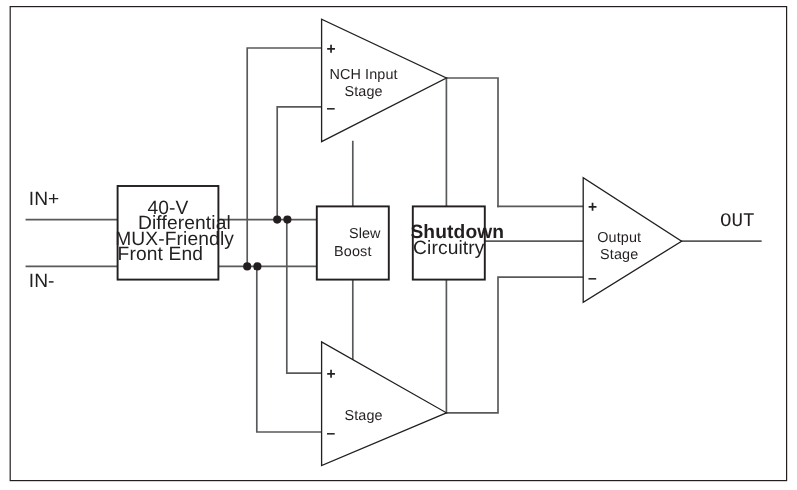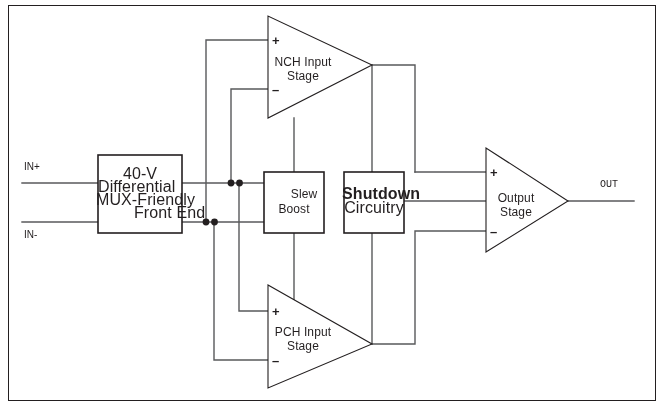--- a/index.html
+++ b/index.html
@@ -33,21 +33,21 @@
     position:absolute;
     color:#231f20;
     font-size:13px;
     font-weight:bold;
     line-height:13px;
   }
   .sign.minus{font-weight:bold;}
   .port{
     position:absolute;
     color:#231f20;
-    font-size:10px;
+    font-size:16px;
     line-height:13px;
     white-space:pre;
   }
 </style>
 </head>
 <body>
 
 <div id="stage">
 
   <div id="frame"></div>
@@ -106,36 +106,35 @@
       <circle cx="206" cy="222" r="3.4"></circle>
       <circle cx="214.5" cy="222" r="3.4"></circle>
     </g>
   </svg>
 
   <div class="port" style="left:24px;top:160px;">IN+</div>
   <div class="port" style="left:24px;top:228px;">IN-</div>
   <div class="port" style="left:600px;top:178px;font-family:Liberation Mono, monospace;">OUT</div>
 
   <div class="lbl blk" style="left:98px;top:168px;width:84px;">40-V</div>
-  <div class="lbl blk" style="left:98px;top:181px;width:64px;">Differential</div>
+  <div class="lbl blk" style="left:115px;top:181px;width:64px;">Differential</div>
   <div class="lbl blk" style="left:96px;top:194px;width:88px;">MUX-Friendly</div>
-  <div class="lbl blk" style="left:98px;top:207px;width:64px;padding-left:36px;">Front End</div>
+  <div class="lbl blk" style="left:98px;top:207px;width:64px;">Front End</div>
 
   <div class="lbl" style="left:264px;top:188px;width:80px;">Slew</div>
   <div class="lbl" style="left:264px;top:203px;width:60px;">Boost</div>
 
   <div class="lbl blk" style="left:342px;top:188px;width:64px;font-weight:bold;">Shutdown</div>
   <div class="lbl blk" style="left:342px;top:202px;width:64px;">Circuitry</div>
 
   <div class="lbl" style="left:258px;top:56px;width:90px;">NCH Input</div>
   <div class="lbl" style="left:258px;top:70px;width:90px;">Stage</div>
   <div class="sign" style="left:272px;top:34px;">+</div>
   <div class="sign minus" style="left:272px;top:83px;">–</div>
 
-  <div class="lbl" style="left:258px;top:326px;width:90px;">PCH Input</div>
   <div class="lbl" style="left:258px;top:340px;width:90px;">Stage</div>
   <div class="sign" style="left:272px;top:305px;">+</div>
   <div class="sign minus" style="left:272px;top:354px;">–</div>
 
   <div class="lbl" style="left:483px;top:192px;width:66px;">Output</div>
   <div class="lbl" style="left:483px;top:206px;width:66px;">Stage</div>
   <div class="sign" style="left:490px;top:166px;">+</div>
   <div class="sign minus" style="left:490px;top:225px;">–</div>
 
 </div>

